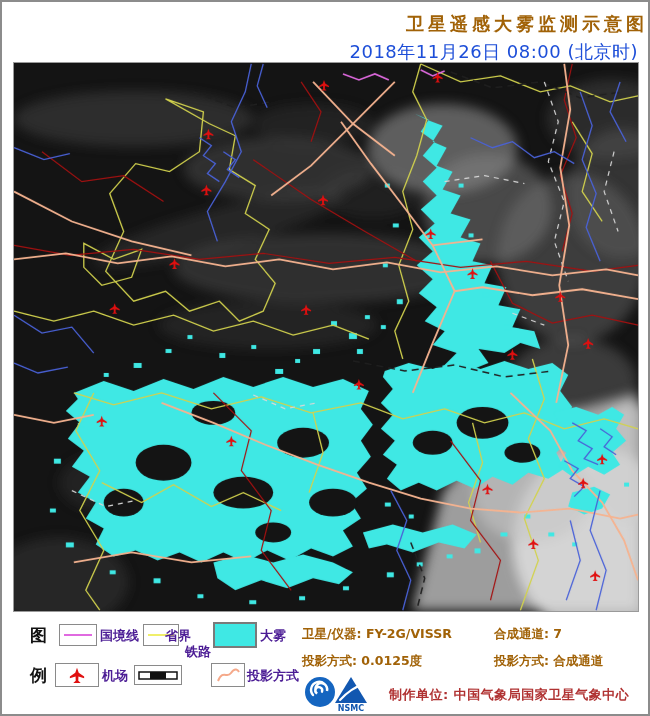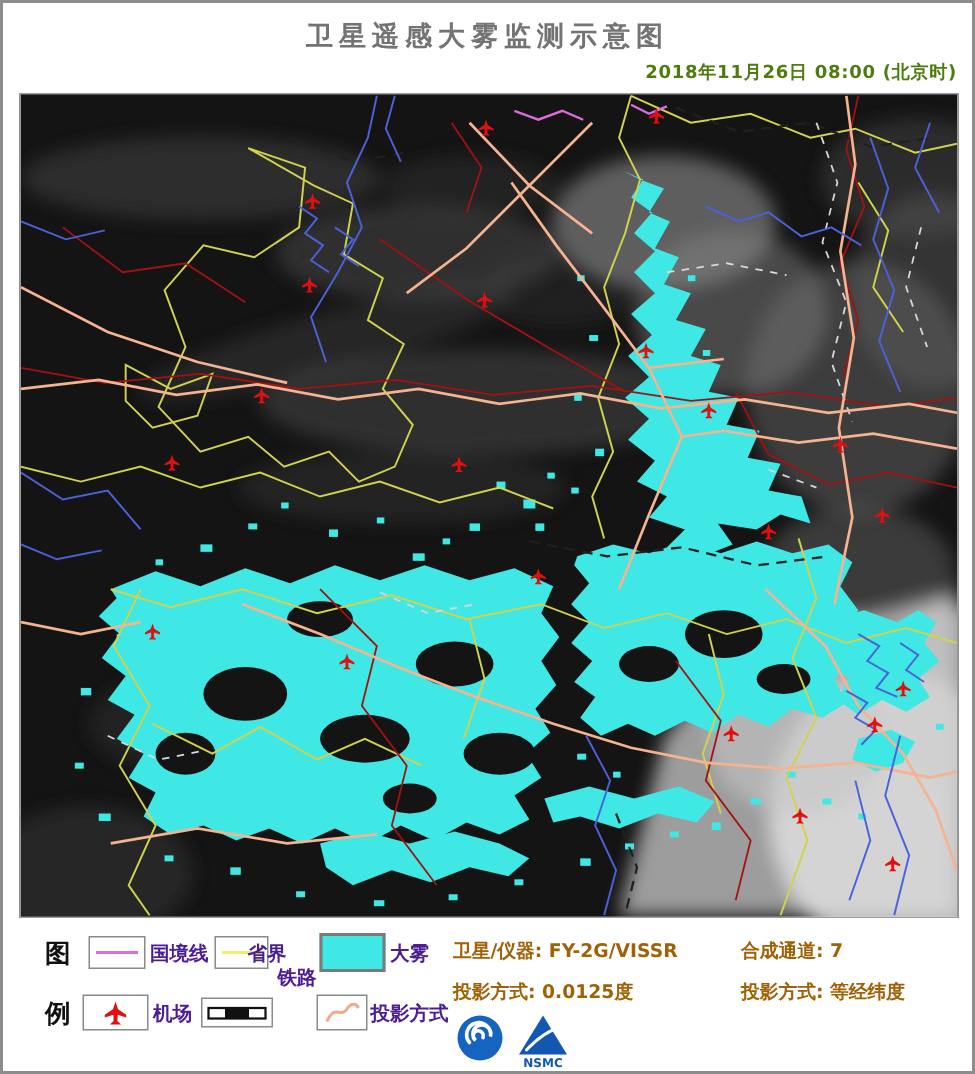--- a/index.html
+++ b/index.html
@@ -1,18 +1,18 @@
 <!DOCTYPE html>
 <html><head>
 <meta charset="utf-8">
 <style>
   html,body{margin:0;padding:0;background:#ffffff;font-family:"DejaVu Sans","Liberation Sans",sans-serif;}
   .page{position:relative;width:646px;height:712px;background:#ffffff;border:2px solid #8c8c8c;overflow:hidden;}
-  .title{position:absolute;left:0;top:10px;width:100%;text-align:center;font-size:18px;font-weight:bold;letter-spacing:4px;color:#737373;}
-  .datetime{position:absolute;right:10px;top:38px;font-size:12px;font-weight:bold;color:#4d7c0f;letter-spacing:0.5px;}
+  .title{position:absolute;left:0;top:10px;width:100%;text-align:right;font-size:18px;font-weight:bold;letter-spacing:4px;color:#a16207;}
+  .datetime{position:absolute;right:10px;top:38px;font-size:18px;font-weight:normal;color:#1d4ed8;letter-spacing:0.5px;}
   .map-frame{position:absolute;left:11px;top:60px;width:624px;height:548px;border:1px solid #9a9a9a;background:#141414;}
   .map-frame svg{display:block;}
   
   .legend-char{position:absolute;font-size:17px;font-weight:bold;color:#111;}
   .lg-box{position:absolute;background:#ffffff;border:1px solid #8a8a8a;display:flex;align-items:center;justify-content:center;}
   .lg-label{position:absolute;font-size:13px;color:#4c1d95;font-weight:bold;white-space:nowrap;}
   .fog-swatch{background:#3fe8e4;border:2px solid #7a7a7a;}
   .info-line{position:absolute;font-size:12.5px;font-weight:bold;color:#a16207;white-space:nowrap;}
   .producer{position:absolute;left:387px;top:684px;font-size:13px;font-weight:bold;color:#b03232;white-space:nowrap;letter-spacing:0.5px;}
   .logo{position:absolute;}
@@ -275,31 +275,32 @@
   <div class="lg-box" style="left:209px;top:661px;width:32px;height:22px;">
     <svg width="26" height="18">
         <path d="M3,15 C8,3 12,13 16,7 S 23,4 24,6" fill="none" stroke="#f5a98a" stroke-width="2"></path>
       </svg>
   </div>
   <div class="lg-label" style="left:245px;top:665px;">投影方式</div>
 
   <div class="info-line" style="left:300px;top:624px;">卫星/仪器: FY-2G/VISSR</div>
   <div class="info-line" style="left:492px;top:624px;">合成通道: 7</div>
   <div class="info-line" style="left:300px;top:651px;">投影方式: 0.0125度</div>
-  <div class="info-line" style="left:492px;top:651px;">投影方式: 等经纬度</div>
+  <div class="info-line" style="left:492px;top:651px;">投影方式: 合成通道</div>
 
   <div class="logo" style="left:301px;top:673px;">
     <svg width="34" height="34" viewBox="0 0 34 34">
       <circle cx="17" cy="17" r="15" fill="#1565c0"></circle>
       <path d="M10,20 a8,8 0 1 1 14,-4 a6,6 0 1 0 -10,2.5 a3.4,3.4 0 1 1 5,-1.8" fill="none" stroke="#ffffff" stroke-width="2.4" stroke-linecap="round"></path>
     </svg>
   </div>
-  <div class="logo" style="left:341px;top:674px;">
+  <div class="logo" style="left:330px;top:674px;">
     <svg width="38" height="36" viewBox="0 0 38 36">
       <polygon points="19,1 35,27 3,27" fill="#1257b0"></polygon>
       <path d="M8,24 Q19,12 32,8" fill="none" stroke="#ffffff" stroke-width="2" stroke-linecap="round"></path>
       <circle cx="30" cy="9" r="2" fill="#ffffff"></circle>
       <text x="19" y="35" text-anchor="middle" font-size="8" font-weight="bold" fill="#1257b0" font-family="DejaVu Sans, sans-serif">NSMC</text>
     </svg>
   </div>
 
+  <div class="producer">制作单位: 中国气象局国家卫星气象中心</div>
 
 </div>
 
 </body></html>

